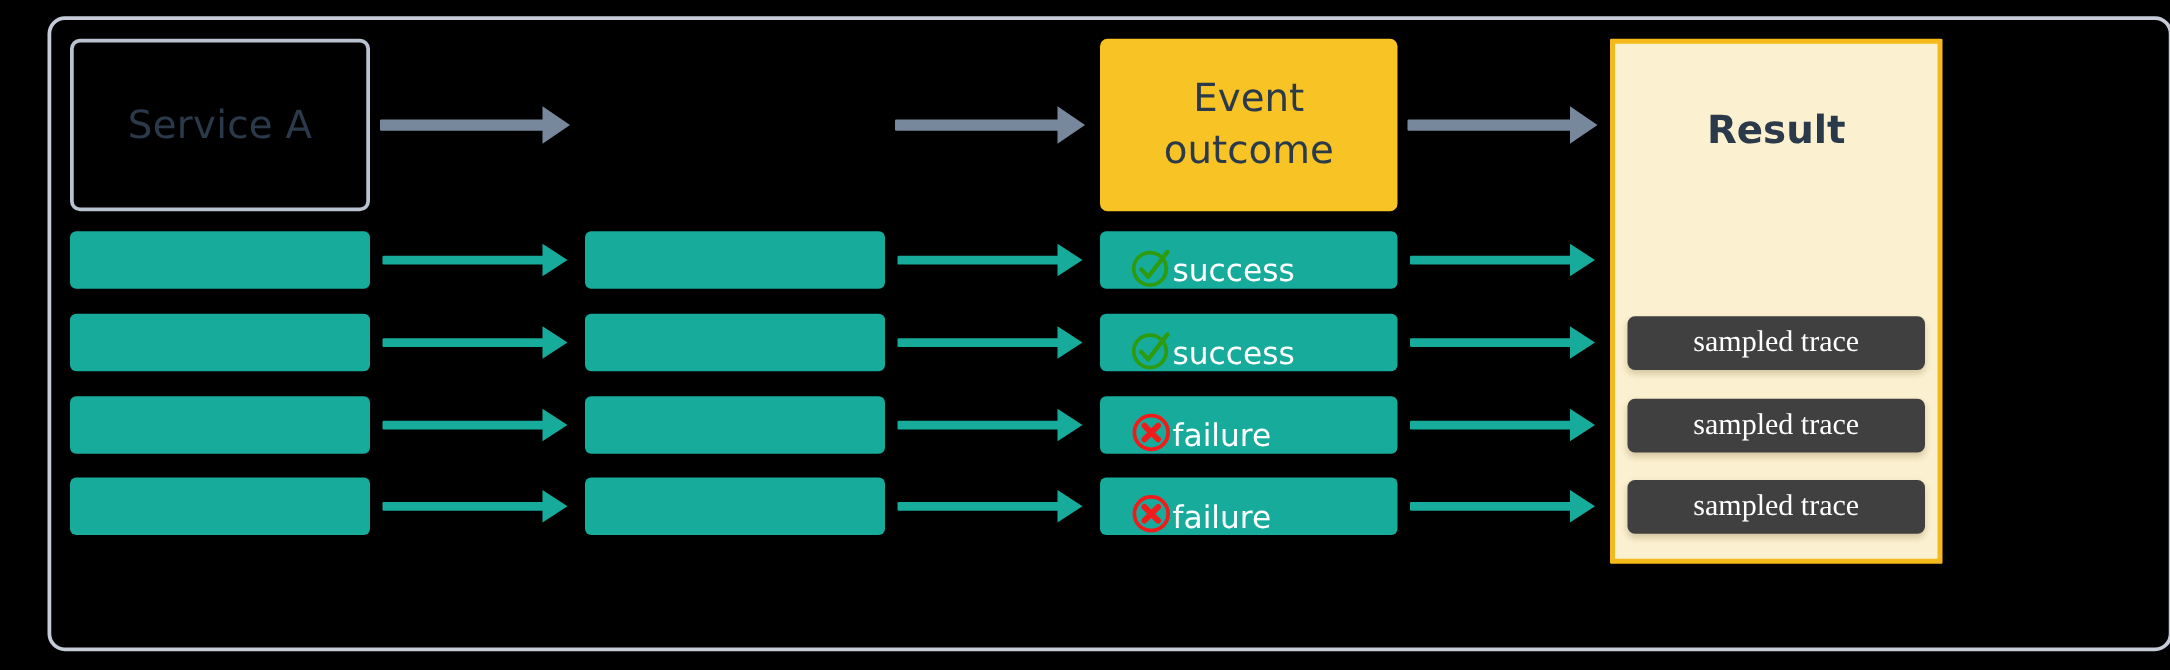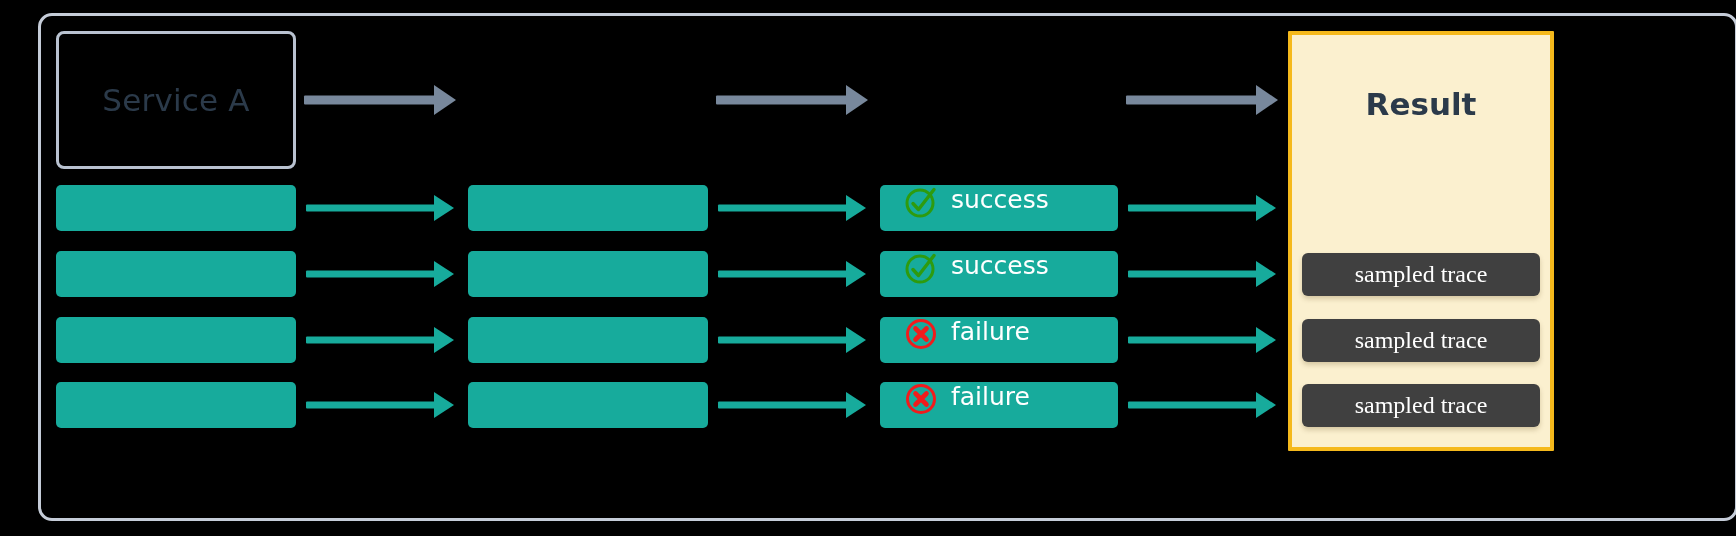--- a/index.html
+++ b/index.html
@@ -116,22 +116,21 @@
   .bar-b { left: 448px; width: 240px; }
 
   .outcome-bar {
     position: absolute;
     left: 860px;
     width: 238px;
     height: 46px;
     background: #17ab9c;
     border-radius: 5px;
     display: flex;
-    align-items: flex-start;
-    gap: 13px;
+    align-items: flex-end;
     padding-left: 24px;
     box-sizing: border-box;
   }
   .outcome-bar .outcome-label {
     color: #ffffff;
     font-size: 25px;
     font-weight: 400;
   }
 
   .result-badge {
@@ -191,20 +190,24 @@
 
 <div id="stage">
 
   <div id="outer-frame"></div>
 
   <div class="service-box" id="service-a-box">
     <span class="label">Service A</span>
   </div>
 
 
+  <div id="event-box">
+    <span class="label">Event
+outcome</span>
+  </div>
 
   <div id="result-panel">
     <div id="result-title">Result</div>
   </div>
 
   <div class="arrow arrow-gray" style="left:284px; top:100px; width:152px;">
     <div class="shaft" style="width:132px;"></div>
       <div class="head"></div>
   </div>
   <div class="arrow arrow-gray" style="left:696px; top:100px; width:152px;">

